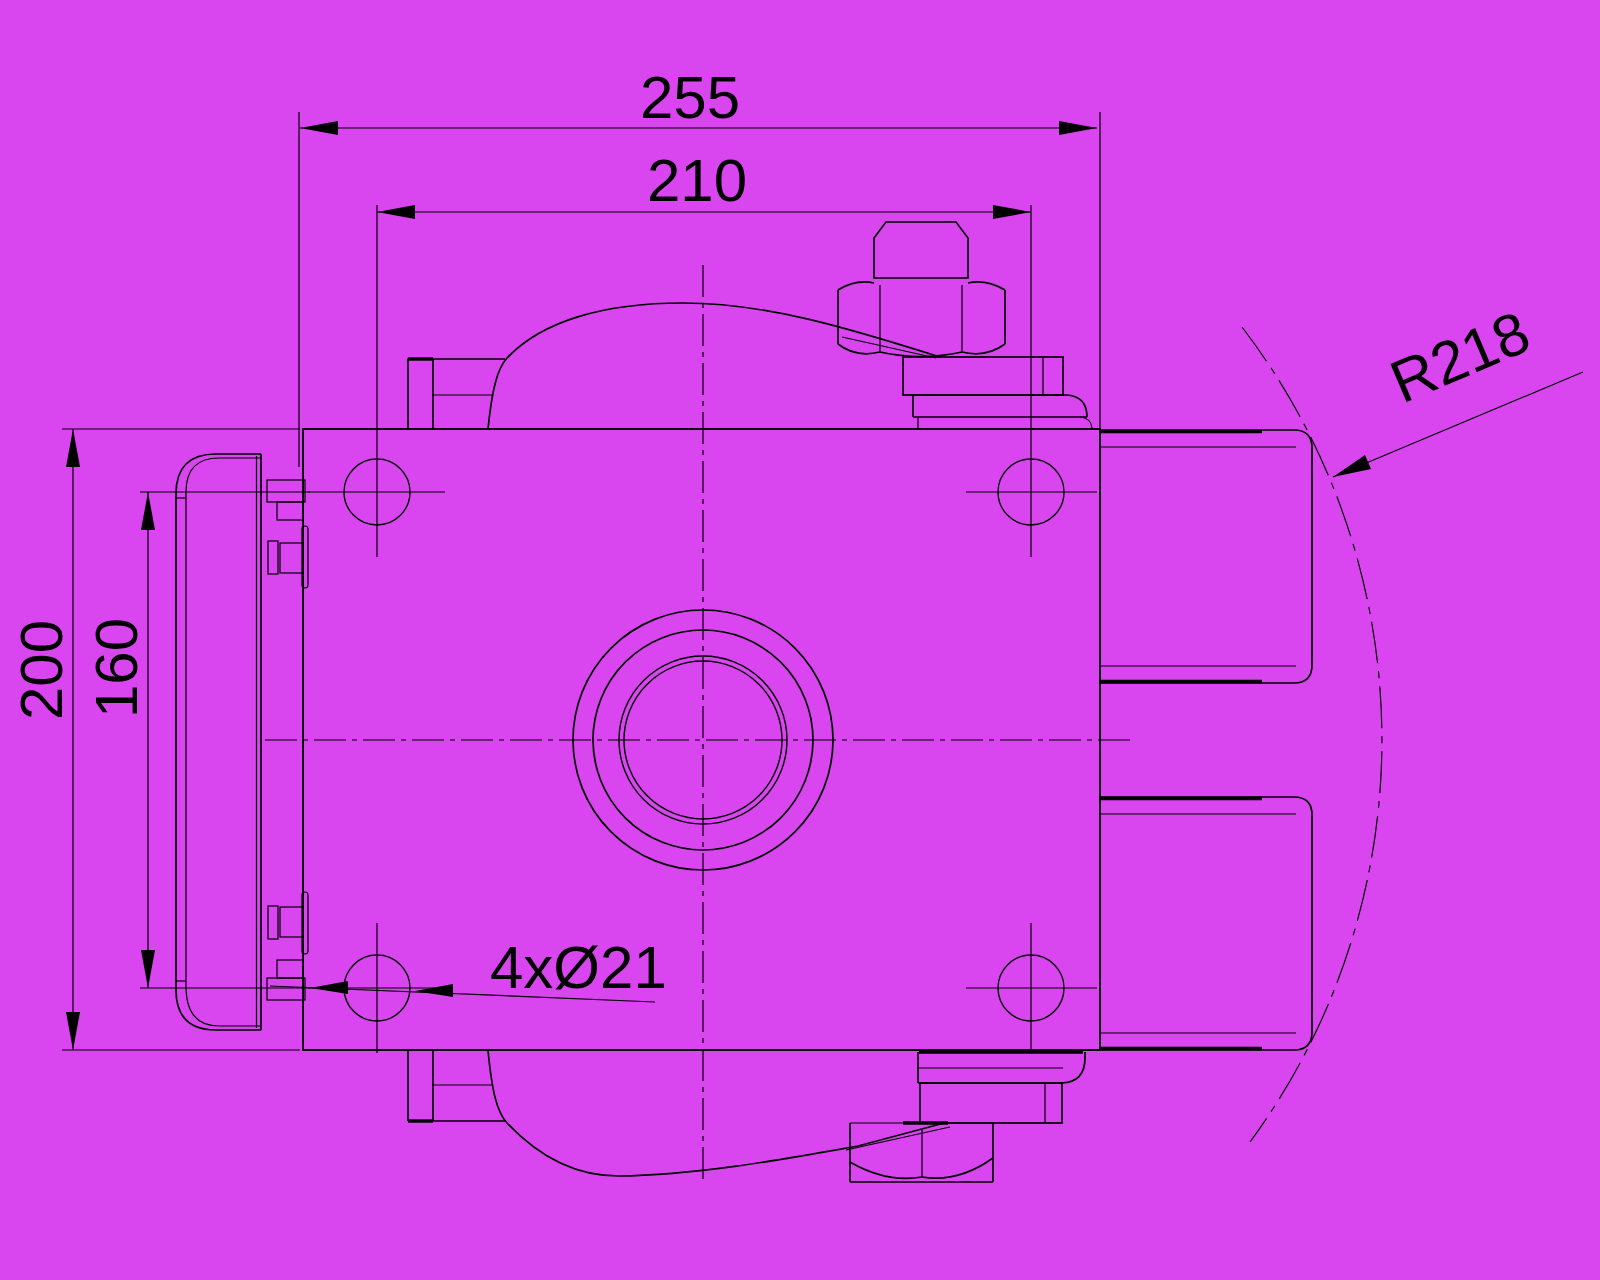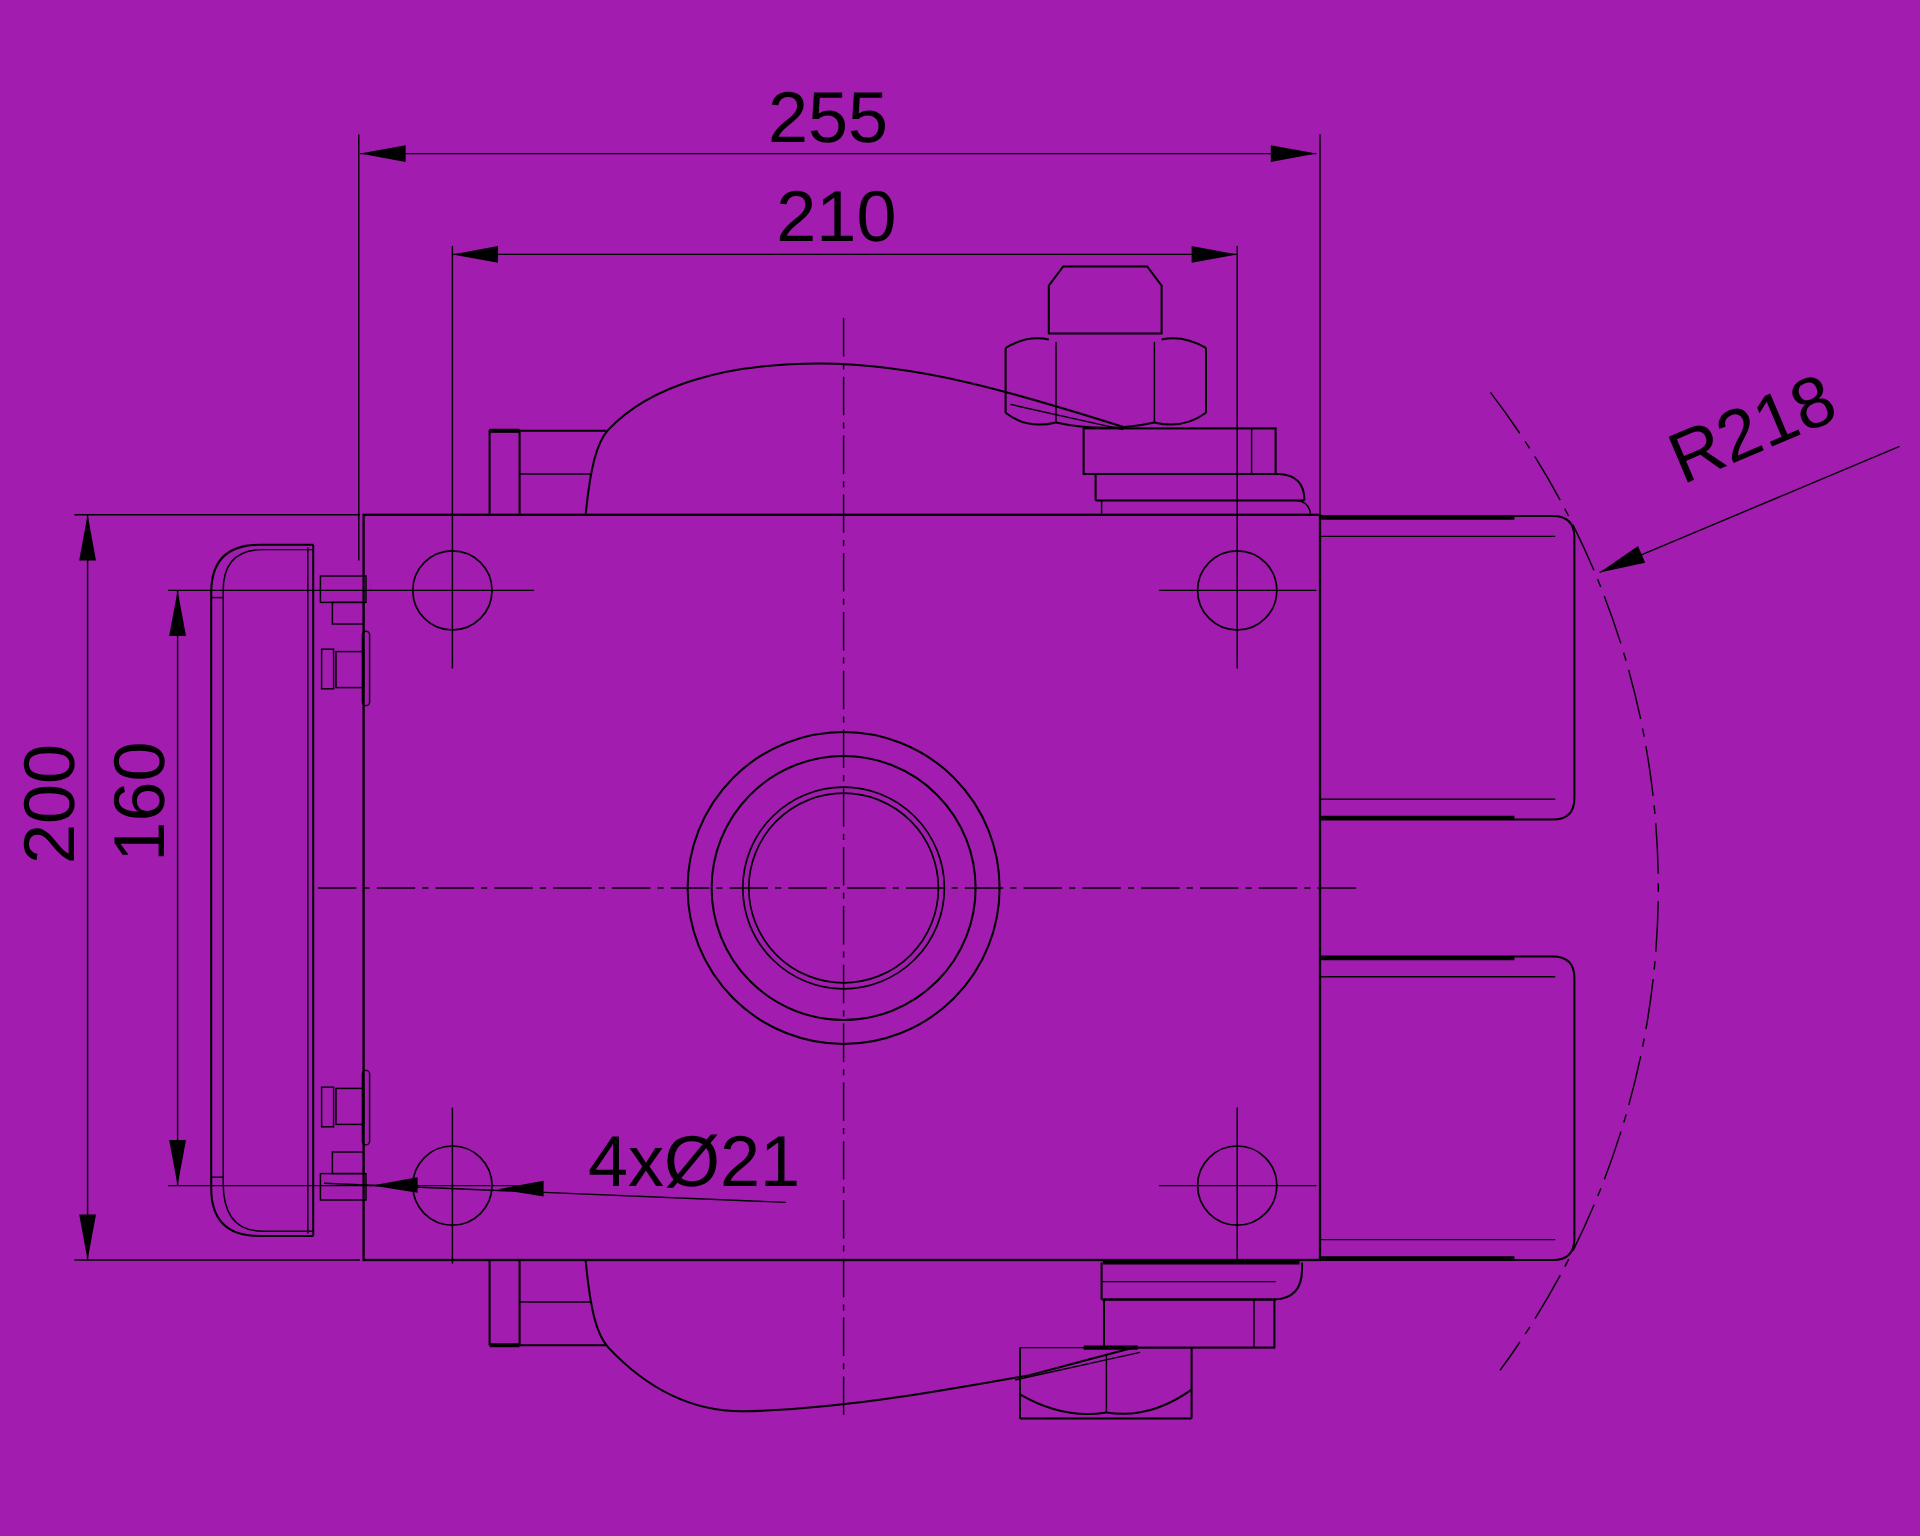--- a/index.html
+++ b/index.html
@@ -1,16 +1,16 @@
 <!DOCTYPE html>
 <html><head>
 <meta charset="utf-8">
 <style>
   html,body{margin:0;padding:0;background:#ffffff;}
-  .page{width:1600px;height:1280px;background:#a21caf;position:relative;overflow:hidden;}
+  .page{width:1600px;height:1280px;background:#d946ef;position:relative;overflow:hidden;}
   svg{display:block;}
   text{font-family:"Liberation Sans","DejaVu Sans",sans-serif;fill:#000;}
   .dimtext{font-size:60px;}
   .outline{fill:none;stroke:#000;stroke-width:1.7;}
   .thin{fill:none;stroke:#000;stroke-width:1.2;}
   .thick{fill:none;stroke:#000;stroke-width:3.4;}
   .dim{fill:none;stroke:#000;stroke-width:1.2;}
   .cl{fill:none;stroke:#000;stroke-width:1.2;stroke-dasharray:32 6 5 6;}
   .clarc{fill:none;stroke:#000;stroke-width:1.2;stroke-dasharray:42 8 7 8;}
   .ah{fill:#000;stroke:none;}

